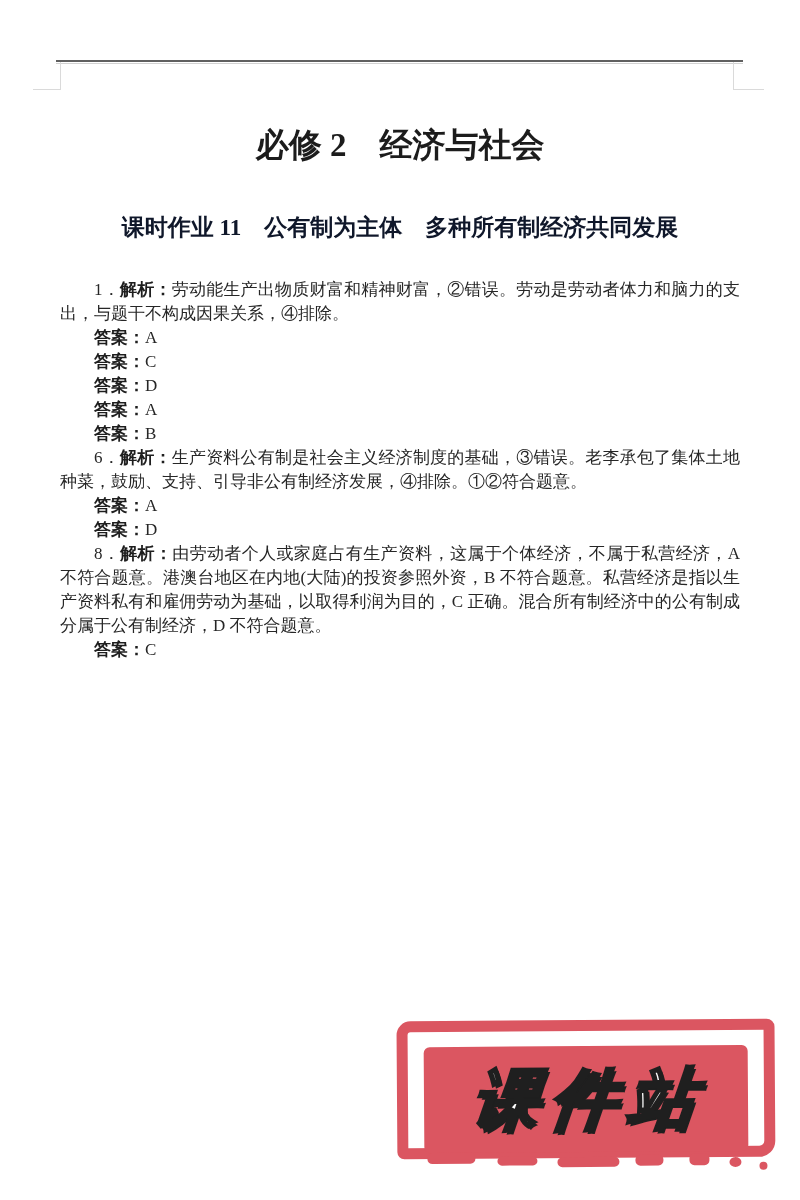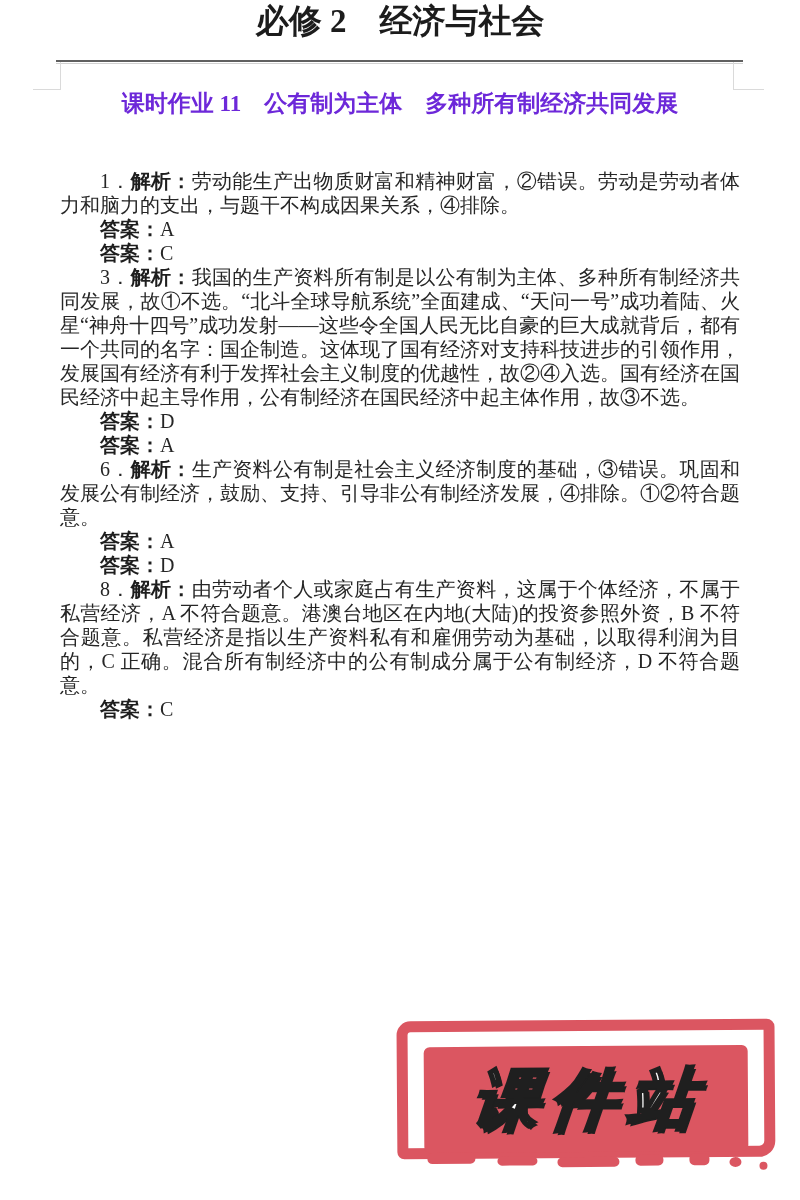--- a/index.html
+++ b/index.html
@@ -39,38 +39,39 @@
     background: #d2d2d2;
   }
   .mark { position: absolute; background: #dadada; }
   .mark-left-v  { left: 60px;  top: 62px; width: 1px;  height: 27px; }
   .mark-left-h  { left: 33px;  top: 89px; width: 28px; height: 1px; }
   .mark-right-v { left: 733px; top: 62px; width: 1px;  height: 27px; }
   .mark-right-h { left: 733px; top: 89px; width: 31px; height: 1px; }
 
   .title {
     margin: 0;
+    padding-top: 124px;
     text-align: center;
     font-size: 33px;
     line-height: 42px;
     font-weight: bold;
     color: #1c1c1c;
   }
   .subtitle {
     margin: 0;
     padding-top: 47px;
     text-align: center;
     font-size: 23px;
     line-height: 30px;
     font-weight: bold;
-    color: #6d28d9;
+    color: #0f172a;
   }
   .content {
-    margin: 50px 60px 0 60px;
-    font-size: 20px;
+    margin: 35px 60px 0 60px;
+    font-size: 17px;
     line-height: 24px;
     text-align: justify;
   }
   .para, .ans {
     margin: 0;
     text-indent: 2em;
   }
   .lbl { font-weight: bold; color: #1e1e1e; }
   .letter { font-family: "Liberation Serif", "DejaVu Serif", serif; }
 
@@ -144,27 +145,27 @@
 
   <h1 class="title">必修 2　经济与社会</h1>
   <h2 class="subtitle">课时作业 11　公有制为主体　多种所有制经济共同发展</h2>
 
   <div class="content" id="items">
   <p class="para"><span class="num">1．</span><b class="lbl">解析：</b><span class="txt">劳动能生产出物质财富和精神财富，②错误。劳动是劳动者体力和脑力的支出，与题干不构成因果关系，④排除。</span></p>
   <p class="ans"><b class="lbl">答案：</b><span class="letter">A</span></p>
 
   <p class="ans"><b class="lbl">答案：</b><span class="letter">C</span></p>
 
-  <p class="para"><span class="num">3．</span><b class="lbl">解析：</b><span class="txt">我国的生产资料所有制是以公有制为主体、多种所有制经济共同发展，故①不选。“北斗全球导航系统”全面建成、“天问一号”成功着陆、火星“神舟十四号”成功发射——这些令全国人民无比自豪的巨大成就背后，都有一个共同的名字：国企制造。这体现了国有经济对支持科技进步的引领作用，发展国有经济有利于发挥社会主义制度的优越性，故②④入选。国有经济在国民经济中起主导作用，公有制经济在国民经济中起主体作用，故③不选。</span></p>
   <p class="ans"><b class="lbl">答案：</b><span class="letter">D</span></p>
 
   <p class="ans"><b class="lbl">答案：</b><span class="letter">A</span></p>
 
+  <p class="ans"><b class="lbl">答案：</b><span class="letter">B</span></p>
 
-  <p class="para"><span class="num">6．</span><b class="lbl">解析：</b><span class="txt">生产资料公有制是社会主义经济制度的基础，③错误。巩固和发展公有制经济，鼓励、支持、引导非公有制经济发展，④排除。①②符合题意。</span></p>
+  <p class="para"><span class="num">6．</span><b class="lbl">解析：</b><span class="txt">生产资料公有制是社会主义经济制度的基础，③错误。老李承包了集体土地种菜，鼓励、支持、引导非公有制经济发展，④排除。①②符合题意。</span></p>
   <p class="ans"><b class="lbl">答案：</b><span class="letter">A</span></p>
 
   <p class="ans"><b class="lbl">答案：</b><span class="letter">D</span></p>
 
   <p class="para"><span class="num">8．</span><b class="lbl">解析：</b><span class="txt">由劳动者个人或家庭占有生产资料，这属于个体经济，不属于私营经济，A 不符合题意。港澳台地区在内地(大陆)的投资参照外资，B 不符合题意。私营经济是指以生产资料私有和雇佣劳动为基础，以取得利润为目的，C 正确。混合所有制经济中的公有制成分属于公有制经济，D 不符合题意。</span></p>
   <p class="ans"><b class="lbl">答案：</b><span class="letter">C</span></p>
 </div>
 
   <div class="stamp">
     <div class="stamp-frame"></div>

